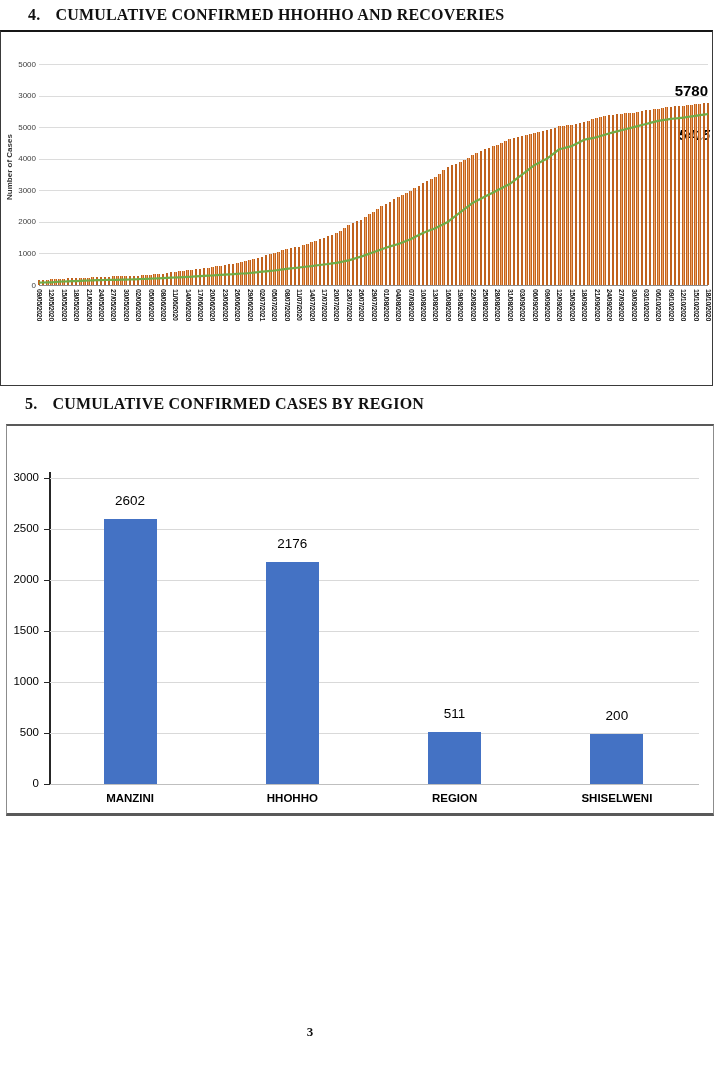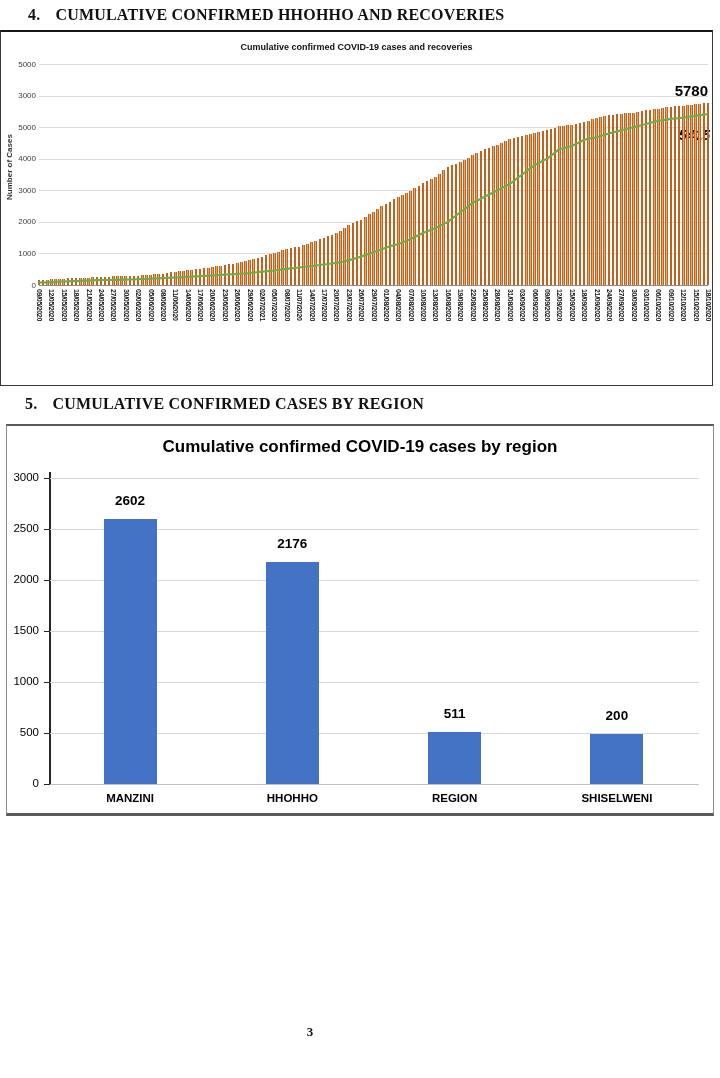--- a/index.html
+++ b/index.html
@@ -29,35 +29,34 @@
 
   
   #chart2{position:absolute;left:6px;top:424px;width:708px;height:392px;background:#fff;border:1px solid #8c8c8c;border-top:2px solid #595959;border-bottom:3px solid #595959}
   #c2-title{position:absolute;left:0;right:0;top:11px;text-align:center;font-size:17px;font-weight:bold;color:#000}
   .c2-grid{position:absolute;left:42px;width:650px;height:1px;background:#d9d9d9}
   .c2-axis0{position:absolute;left:42px;width:650px;height:1px;background:#bfbfbf}
   .c2-ytick{position:absolute;left:2px;width:30px;text-align:right;font-size:11.5px;color:#000}
   .c2-tickmark{position:absolute;left:37px;width:6px;height:1px;background:#262626}
   #c2-spine{position:absolute;left:42px;top:46px;width:1.5px;height:313px;background:#262626}
   .c2-bar{position:absolute;background:#4472c4}
-  .c2-vallabel{position:absolute;width:90px;text-align:center;font-size:13.5px;font-weight:bold;color:#000}
+  .c2-vallabel{position:absolute;width:90px;text-align:center;font-size:13.5px;font-weight:normal;color:#000}
   .c2-cat{position:absolute;top:366px;text-align:center;font-size:11.5px;font-weight:bold;color:#000}
 
   #page-number{position:absolute;left:296px;top:1024px;width:28px;text-align:center;font-family:"Liberation Serif",serif;font-weight:bold;font-size:13px;color:#111}
 </style>
 </head>
 <body>
 
 <div class="sec-heading" id="h-sec4" style="left:28px;top:6px">
   <span>4.</span>
   <span>CUMULATIVE CONFIRMED HHOHHO AND RECOVERIES</span>
 </div>
 
 <div id="chart1">
-  <div id="c1-title">Cumulative confirmed COVID-19 cases and recoveries</div>
   <div id="c1-ylabel">Number of Cases</div>
   <div class="c1-endlabel" id="c1-end-cases">5780</div>
   <div class="c1-endlabel" id="c1-end-recov">5415</div>
 <div class="c1-ytick" style="top: 248.5px;">0</div>
     <div class="c1-grid" style="top: 221.429px;"></div>
     <div class="c1-ytick" style="top: 216.929px;">1000</div>
     <div class="c1-grid" style="top: 189.857px;"></div>
     <div class="c1-ytick" style="top: 185.357px;">2000</div>
     <div class="c1-grid" style="top: 158.286px;"></div>
     <div class="c1-ytick" style="top: 153.786px;">3000</div>
@@ -292,21 +291,20 @@
     <div class="c1-xtick" style="left: 689.611px;">15/10/2020</div>
     <div class="c1-xtick" style="left: 702px;">18/10/2020</div>
   </div>
 
 <div class="sec-heading" id="h-sec5" style="left:25px;top:395px">
   <span>5.</span>
   <span>CUMULATIVE CONFIRMED CASES BY REGION</span>
 </div>
 
 <div id="chart2">
-  <div id="c2-title">Cumulative confirmed COVID-19 cases by region</div>
   <div id="c2-spine"></div>
 <div class="c2-axis0" style="top: 358px;"></div>
     <div class="c2-tickmark" style="top: 358px;"></div>
     <div class="c2-ytick" style="top: 351px;">0</div>
     <div class="c2-grid" style="top: 307px;"></div>
     <div class="c2-tickmark" style="top: 307px;"></div>
     <div class="c2-ytick" style="top: 300px; text-align: right;">500</div>
     <div class="c2-grid" style="top: 256px;"></div>
     <div class="c2-tickmark" style="top: 256px;"></div>
     <div class="c2-ytick" style="top: 249px;">1000</div>

